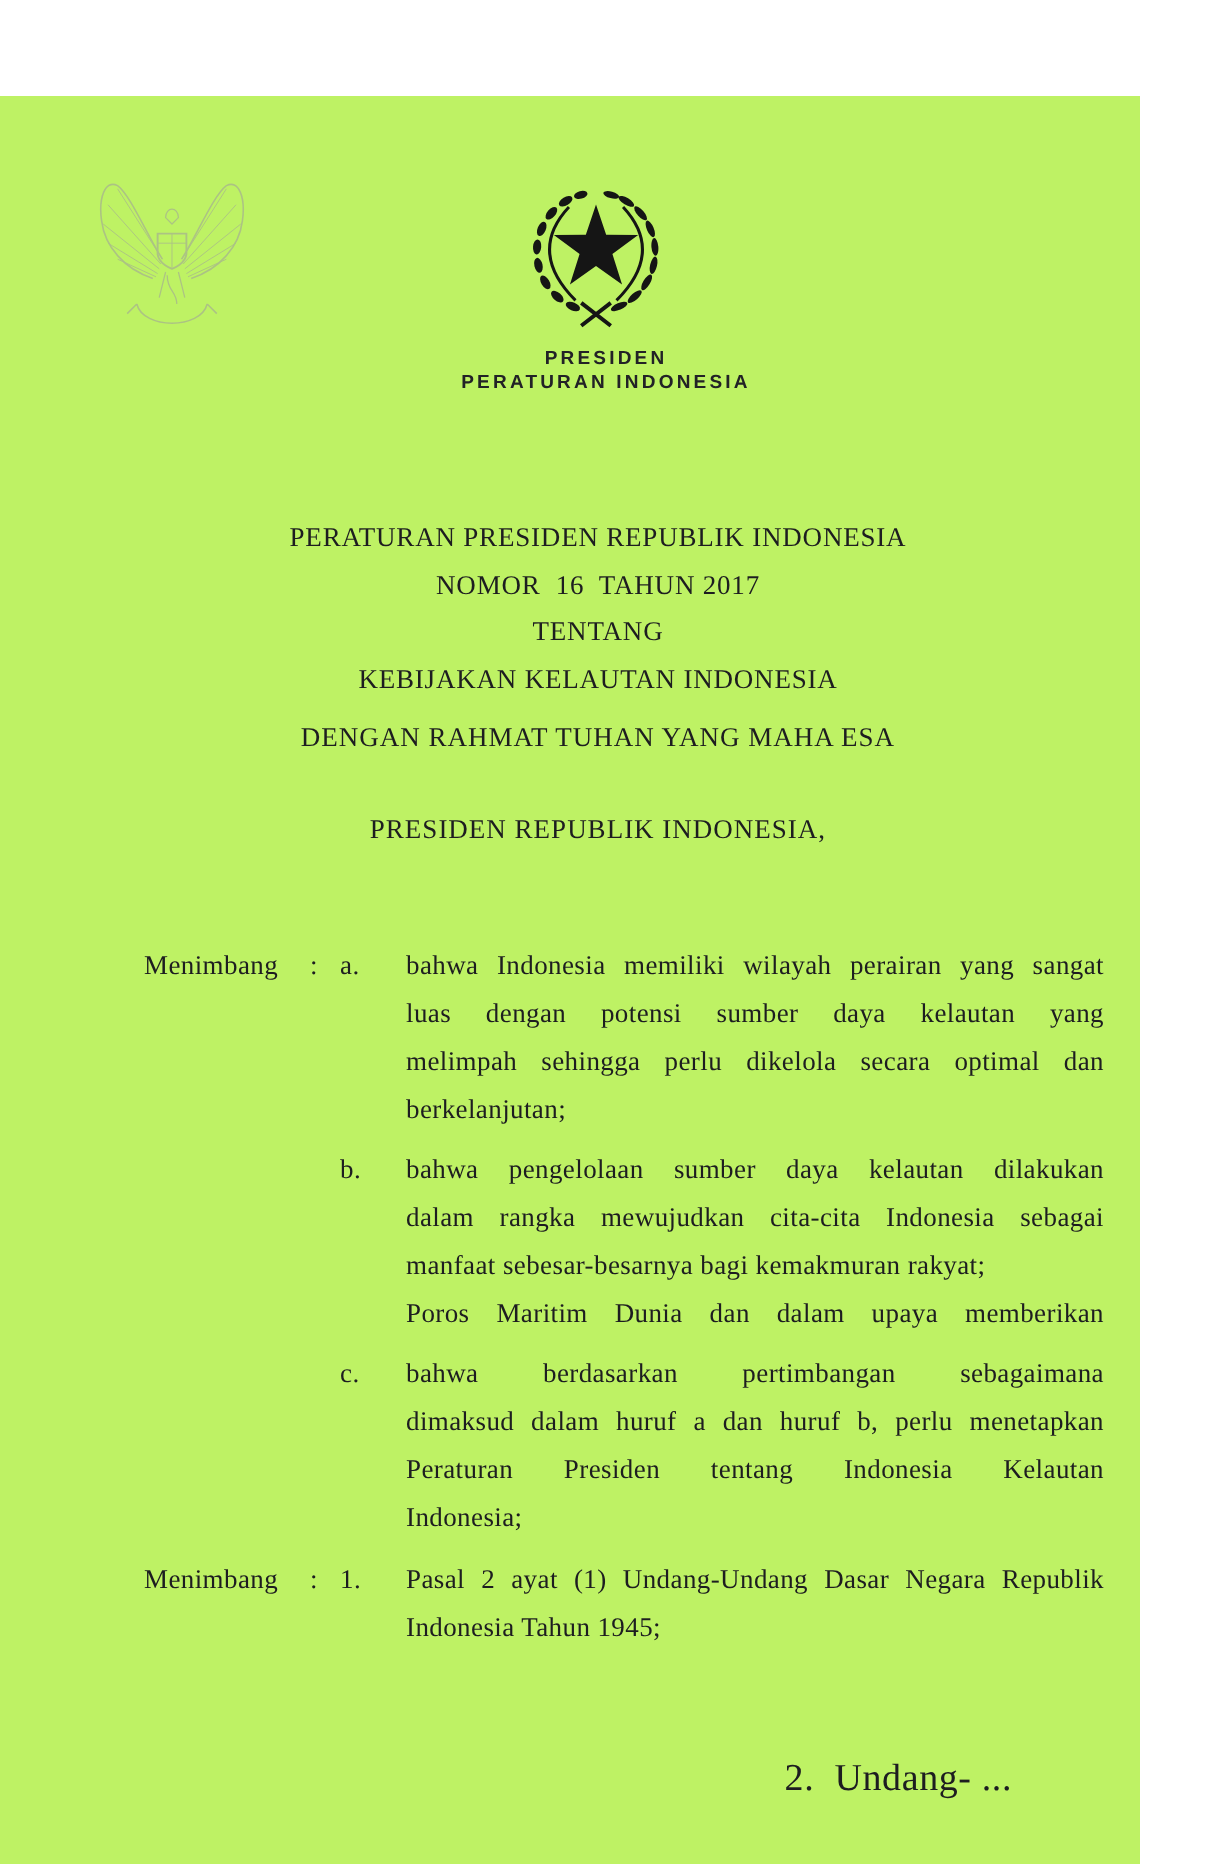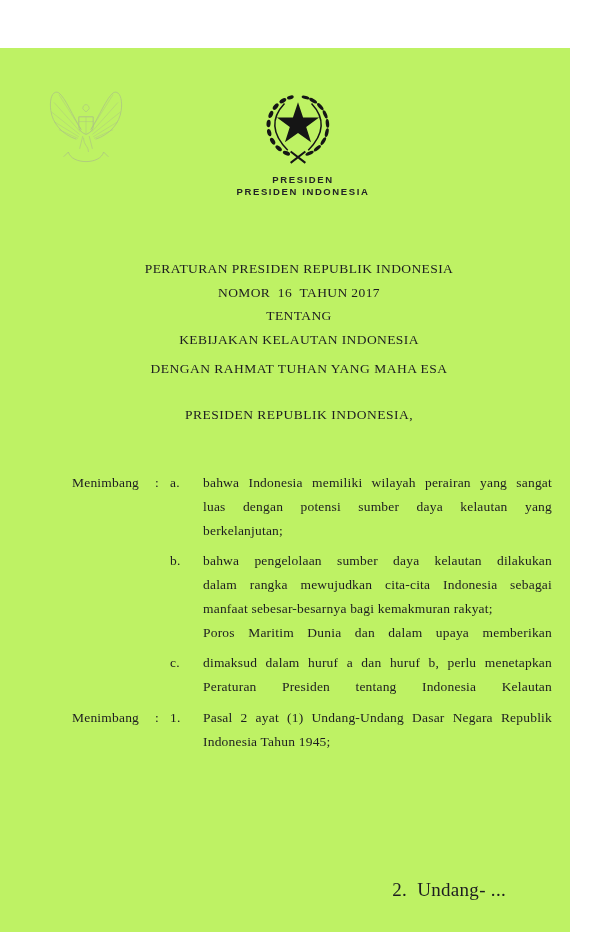--- a/index.html
+++ b/index.html
@@ -98,21 +98,21 @@
         <ellipse cx="83.1" cy="35.9" rx="5.4" ry="2.1" transform="rotate(67 83.1 35.9)"></ellipse>
         <ellipse cx="77.2" cy="26.4" rx="5.4" ry="2.1" transform="rotate(49 77.2 26.4)"></ellipse>
         <ellipse cx="68.5" cy="19.1" rx="5.4" ry="2.1" transform="rotate(31 68.5 19.1)"></ellipse>
         <ellipse cx="59.3" cy="15.2" rx="5" ry="2" transform="rotate(15 59.3 15.2)"></ellipse>
       </g>
     </svg>
   </div>
 
   <div class="emblem-caption">
     <div>PRESIDEN</div>
-    <div>PRESIDEN INDONESIA</div>
+    <div>PERATURAN INDONESIA</div>
   </div>
 
   <div class="title-block">
     <div>PERATURAN PRESIDEN REPUBLIK INDONESIA</div>
     <div class="pre">NOMOR  16  TAHUN 2017</div>
     <div>TENTANG</div>
     <div>KEBIJAKAN KELAUTAN INDONESIA</div>
   </div>
 
   <div class="invocation">DENGAN RAHMAT TUHAN YANG MAHA ESA</div>
@@ -121,20 +121,21 @@
   <div class="body-block">
 
     <section class="clause">
       <div class="row">
         <div class="cell">Menimbang</div>
         <div class="cell">:</div>
         <div class="cell">a.</div>
         <div class="cell">
           <div class="jline">bahwa Indonesia memiliki wilayah perairan yang sangat</div>
           <div class="jline">luas dengan potensi sumber daya kelautan yang</div>
+          <div class="jline">melimpah sehingga perlu dikelola secara optimal dan</div>
           <div class="jline last">berkelanjutan;</div>
         </div>
       </div>
 
       <div class="row">
         <div class="cell"></div>
         <div class="cell"></div>
         <div class="cell">b.</div>
         <div class="cell">
           <div class="jline">bahwa pengelolaan sumber daya kelautan dilakukan</div>
@@ -142,22 +143,24 @@
           <div class="jline last">manfaat sebesar-besarnya bagi kemakmuran rakyat;</div>
           <div class="jline">Poros Maritim Dunia dan dalam upaya memberikan</div>
         </div>
       </div>
 
       <div class="row">
         <div class="cell"></div>
         <div class="cell"></div>
         <div class="cell">c.</div>
         <div class="cell">
+          <div class="jline">bahwa berdasarkan pertimbangan sebagaimana</div>
           <div class="jline">dimaksud dalam huruf a dan huruf b, perlu menetapkan</div>
           <div class="jline">Peraturan Presiden tentang Indonesia Kelautan</div>
+          <div class="jline last">Indonesia;</div>
         </div>
       </div>
     </section>
 
     <section class="clause">
       <div class="row">
         <div class="cell">Menimbang</div>
         <div class="cell">:</div>
         <div class="cell">1.</div>
         <div class="cell">

